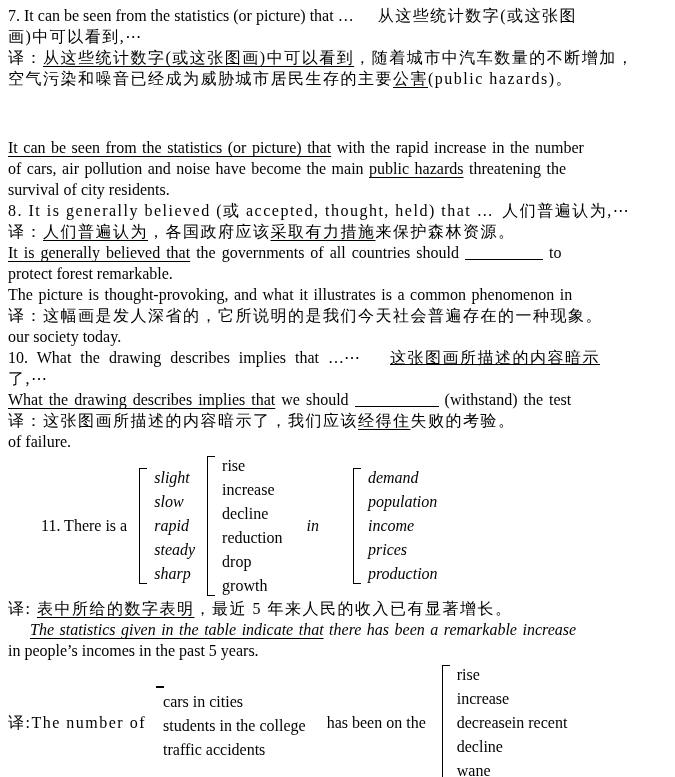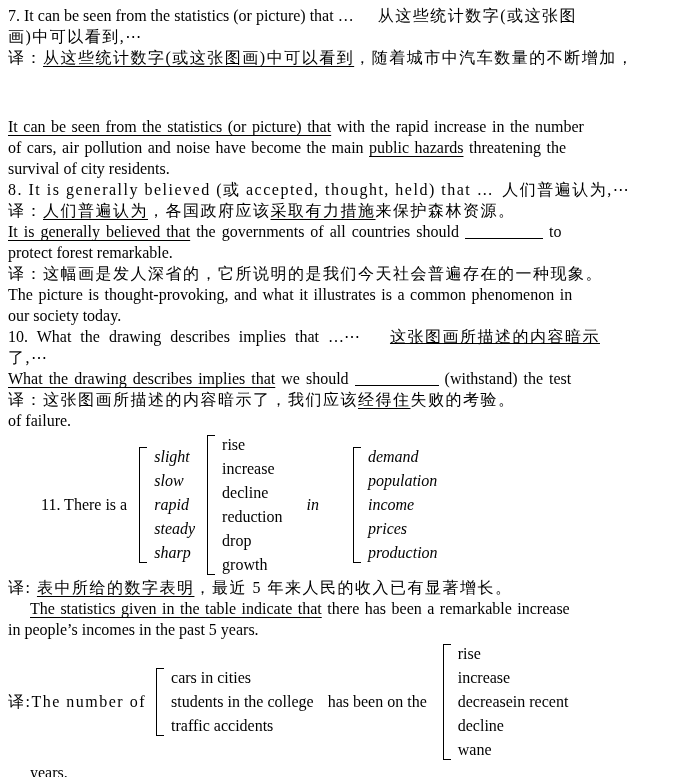--- a/index.html
+++ b/index.html
@@ -17,42 +17,43 @@
   #structure1{margin:2px 0 0 33px;}
   #structure2{margin:2px 0 0 0;}
   .grp{display:flex;align-items:stretch;}
   .br{flex:0 0 auto;width:7px;border-left:1.5px solid #000;border-top:1.5px solid #000;border-bottom:1.5px solid #000;margin:2px 0;}
   .col{display:flex;flex-direction:column;justify-content:center;padding-left:7px;}
   .w{line-height:24px;height:24px;}
   .it{font-style:italic;}
   .pfx{flex:0 0 auto;}
   #structure1 .grp{margin-left:12px;}
   #structure1 .conn{margin:0 22px 0 24px;}
-  #structure2 .grp-a{margin-left:10px;}
-  #structure2 .mid{margin-left:14px;text-align:right;}
+  #structure2 .grp-a{margin-left:10px;flex-direction:column;}
+  #structure2 .mid{margin-left:21px;text-align:right;}
   #structure2 .grp-b{margin-left:16px;}
   #structure2 .sfx{margin-left:0;}
 </style>
 </head>
 <body>
 
 <div class="doc">
   <div id="lines-top">
       <div class="line"><span>7. It can be seen from the statistics (or picture) that …</span><span class="cjk" style="margin-left: 24px;">从这些统计数字(或这张图</span></div>
       <div class="line"><span class="cjk">画)中可以看到,⋯</span></div>
       <div class="line"><span class="cjk">译：</span><span class="u cjk">从这些统计数字(或这张图画)中可以看到</span><span class="cjk">，随着城市中汽车数量的不断增加，</span></div>
+      <div class="line"><span class="cjk">空气污染和噪音已经成为威胁城市居民生存的主要</span><span class="u cjk">公害</span><span class="cjk">(public hazards)。</span></div>
       <div class="line" style="word-spacing: 1.5px; margin-top: 48px;"><span class="u">It can be seen from the statistics (or picture) that</span><span> with the rapid increase in the number</span></div>
       <div class="line" style="word-spacing: 1.5px;"><span>of cars, air pollution and noise have become the main </span><span class="u">public hazards</span><span> threatening the</span></div>
       <div class="line"><span>survival of city residents.</span></div>
       <div class="line"><span class="cjk">8. It is generally believed (或 accepted, thought, held) that …</span><span class="cjk" style="margin-left: 8px;">人们普遍认为,⋯</span></div>
       <div class="line"><span class="cjk">译：</span><span class="u cjk">人们普遍认为</span><span class="cjk">，各国政府应该</span><span class="u cjk">采取有力措施</span><span class="cjk">来保护森林资源。</span></div>
       <div class="line" style="word-spacing: 2px;"><span class="u">It is generally believed that</span><span> the governments of all countries should </span><span class="blank" style="width: 78px;"></span><span> to</span></div>
       <div class="line"><span>protect forest remarkable.</span></div>
+      <div class="line" style="word-spacing: 1.5px;"><span>The picture is thought-provoking, and what it illustrates is a common phenomenon in</span></div>
       <div class="line"><span class="cjk">译：这幅画是发人深省的，它所说明的是我们今天社会普遍存在的一种现象。</span></div>
-      <div class="line" style="word-spacing: 1.5px;"><span>The picture is thought-provoking, and what it illustrates is a common phenomenon in</span></div>
       <div class="line"><span>our society today.</span></div>
       <div class="line" style="word-spacing: 5px;"><span>10. What the drawing describes implies that …⋯</span><span class="cjk" style="margin-left: 30px; text-decoration: underline;">这张图画所描述的内容暗示</span></div>
       <div class="line"><span class="cjk">了,⋯</span></div>
       <div class="line" style="word-spacing: 2px;"><span class="u">What the drawing describes implies that</span><span> we should </span><span class="blank" style="width: 84px;"></span><span> (withstand) the test</span></div>
       <div class="line"><span class="cjk">译：这张图画所描述的内容暗示了，我们应该</span><span class="u cjk">经得住</span><span class="cjk">失败的考验。</span></div>
       <div class="line"><span>of failure.</span></div>
     </div>
   <div id="structure1" class="row">
       <span class="pfx">11. There is a</span>
       <div class="grp">
@@ -83,21 +84,21 @@
           <div class="w it">demand</div>
           <div class="w it">population</div>
           <div class="w it">income</div>
           <div class="w it">prices</div>
           <div class="w it">production</div>
         </div>
       </div>
     </div>
   <div id="lines-mid">
       <div class="line"><span class="cjk">译: </span><span class="u cjk">表中所给的数字表明</span><span class="cjk">，最近 5 年来人民的收入已有显著增长。</span></div>
-      <div class="line" style="word-spacing: 1.5px; padding-left: 22px;"><span class="u">The statistics given in the table indicate that</span><span> there has been a remarkable increase</span></div>
+      <div class="line" style="word-spacing: 1.5px; padding-left: 22px; font-style: italic;"><span class="u">The statistics given in the table indicate that</span><span> there has been a remarkable increase</span></div>
       <div class="line"><span>in people’s incomes in the past 5 years.</span></div>
     </div>
   <div id="structure2" class="row">
       <span class="pfx cjk">译:The number of</span>
       <div class="grp grp-a">
         <div class="br"></div>
         <div class="col">
           <div class="w">cars in cities</div>
           <div class="w">students in the college</div>
           <div class="w">traffic accidents</div>

